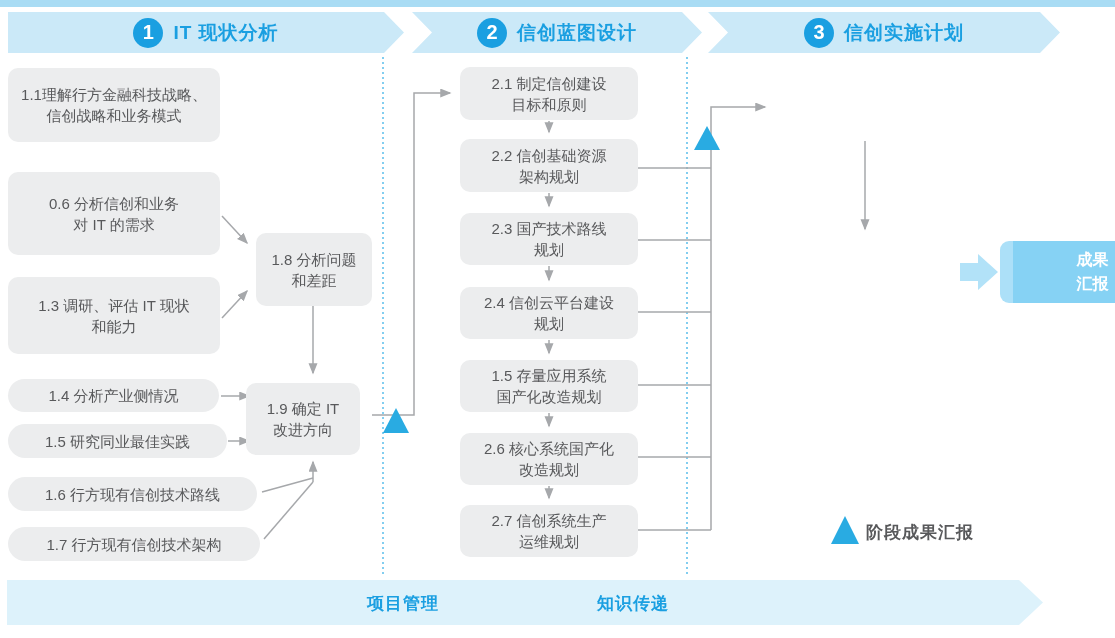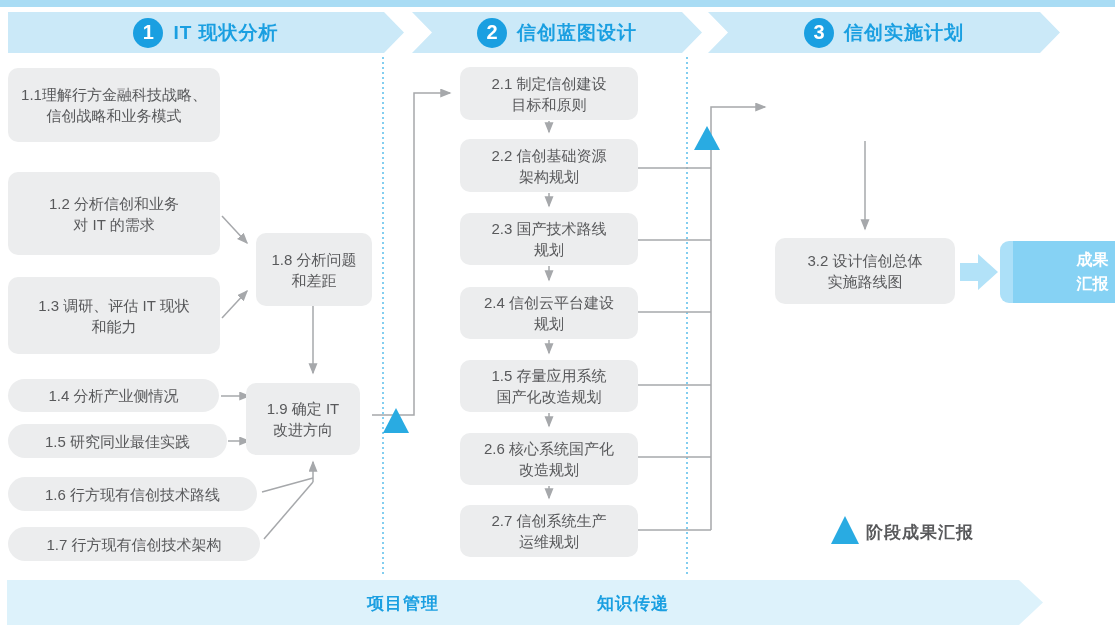--- a/index.html
+++ b/index.html
@@ -107,21 +107,21 @@
 
     <polygon points="383,433 409,433 396,408" fill="#29ABE2"></polygon>
     <polygon points="694,150 720,150 707,126" fill="#29ABE2"></polygon>
     <polygon points="831,544 859,544 845,516" fill="#29ABE2"></polygon>
 
     <polygon points="960,263 978,263 978,254 998,272 978,290 978,281 960,281" fill="#B2E2F8"></polygon>
   </svg>
 
   <div class="abs gbox" style="left:8px;top:68px;width:212px;height:74px;">1.1理解行方金融科技战略、
 信创战略和业务模式</div>
-  <div class="abs gbox" style="left:8px;top:172px;width:212px;height:83px;">1.2 分析信创和业务
+  <div class="abs gbox" style="left:8px;top:172px;width:212px;height:83px;">0.6 分析信创和业务
 对 IT 的需求</div>
   <div class="abs gbox" style="left:8px;top:277px;width:212px;height:77px;">1.3 调研、评估 IT 现状
 和能力</div>
   <div class="abs gbox pill" style="left:8px;top:379px;width:211px;height:33px;">1.4 分析产业侧情况</div>
   <div class="abs gbox pill" style="left:8px;top:424px;width:219px;height:34px;">1.5 研究同业最佳实践</div>
   <div class="abs gbox pill" style="left:8px;top:477px;width:249px;height:34px;">1.6 行方现有信创技术路线</div>
   <div class="abs gbox pill" style="left:8px;top:527px;width:252px;height:34px;">1.7 行方现有信创技术架构</div>
   <div class="abs gbox" style="left:256px;top:233px;width:116px;height:73px;">1.8 分析问题
 和差距</div>
   <div class="abs gbox" style="left:246px;top:383px;width:114px;height:72px;">1.9 确定 IT
@@ -135,22 +135,20 @@
 规划</div>
   <div class="abs gbox" style="left:460px;top:287px;width:178px;height:52px;">2.4 信创云平台建设
 规划</div>
   <div class="abs gbox" style="left:460px;top:360px;width:178px;height:52px;">1.5 存量应用系统
 国产化改造规划</div>
   <div class="abs gbox" style="left:460px;top:433px;width:178px;height:52px;">2.6 核心系统国产化
 改造规划</div>
   <div class="abs gbox" style="left:460px;top:505px;width:178px;height:52px;">2.7 信创系统生产
 运维规划</div>
 
-  <div class="abs gbox" style="left:775px;top:238px;width:180px;height:66px;">3.2 设计信创总体
-实施路线图</div>
   <div class="abs result-box" style="left:1000px;top:241px;width:97px;height:62px;padding-left:44px;">成果
 汇报</div>
 
   <span class="abs legend-label">阶段成果汇报</span>
 
   <div class="abs banner"></div>
   <span class="abs banner-label" style="left:338px;">项目管理</span>
   <span class="abs banner-label" style="left:568px;">知识传递</span>
 
 </div>

